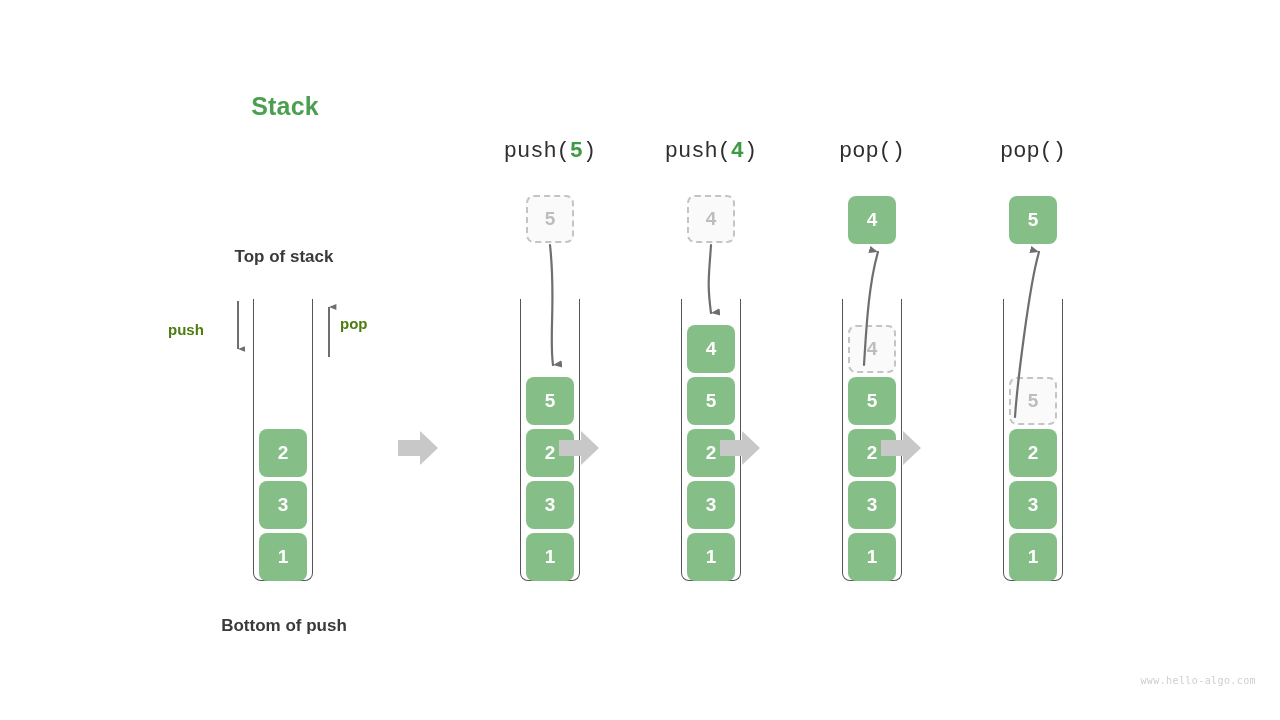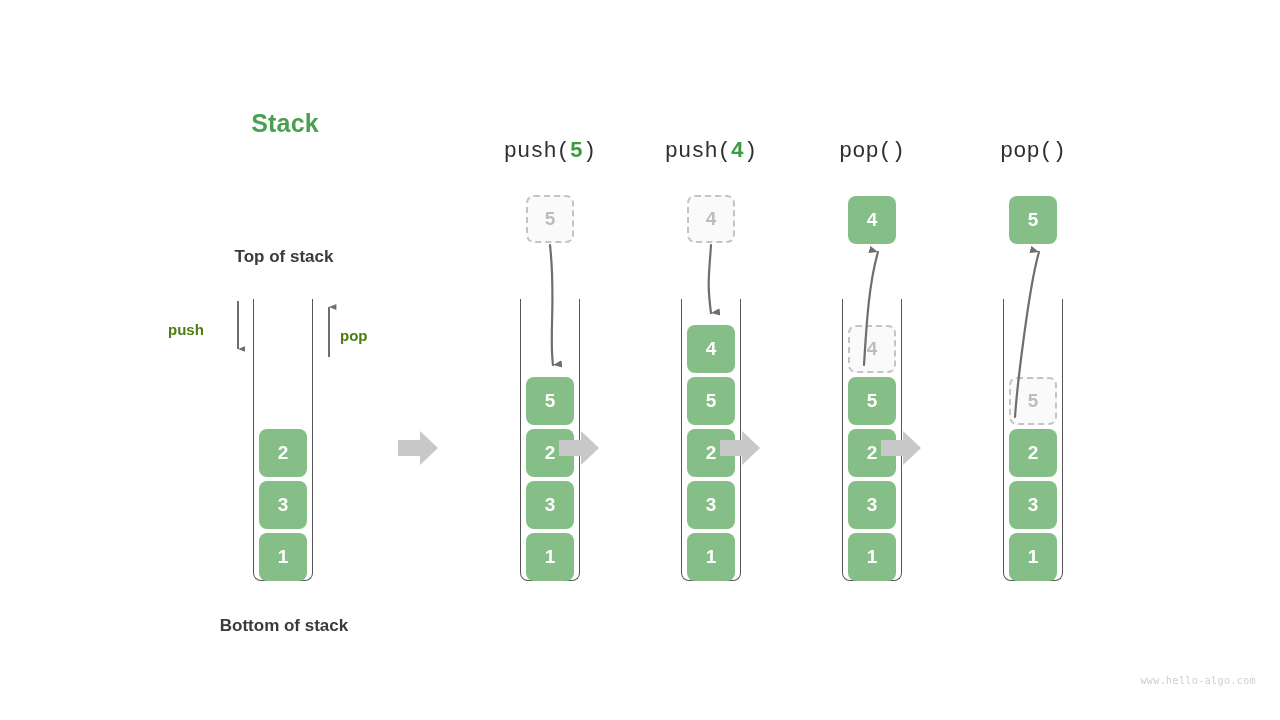--- a/index.html
+++ b/index.html
@@ -18,21 +18,21 @@
   }
   .canvas {
     position: absolute;
     inset: 0;
   }
 
   
   .title {
     position: absolute;
     left: 0;
-    top: 109px;
+    top: 92px;
     width: 570px;
     text-align: center;
     font-size: 25px;
     font-weight: bold;
     color: #4a9f50;
     letter-spacing: .2px;
   }
 
   
   .top-label, .bottom-label {
@@ -46,21 +46,21 @@
   .top-label   { left: 124px; top: 247px; }
   .bottom-label{ left: 124px; top: 616px; }
 
   .side-word {
     position: absolute;
     font-size: 15px;
     font-weight: bold;
     color: #4d7c0f;
   }
   .side-word.push { left: 168px; top: 321px; }
-  .side-word.pop  { left: 340px; top: 327px; text-align: center; }
+  .side-word.pop  { left: 340px; top: 315px; text-align: center; }
 
   
   .column {
     position: absolute;
     top: 0;
     width: 150px;
     height: 720px;
   }
 
   .col-label {
@@ -189,21 +189,21 @@
   }
 </style>
 </head>
 <body>
 
 <div class="canvas">
 
   <div class="title">Stack</div>
 
   <div class="top-label">Top of stack</div>
-  <div class="bottom-label">Bottom of stack</div>
+  <div class="bottom-label">Bottom of push</div>
   <div class="side-word push">push</div>
   <div class="side-word pop">pop</div>
 
   <svg class="side-arrows">
     <defs>
       <marker id="headDownGray" markerWidth="9" markerHeight="9" refX="3" refY="7.4" orient="auto" markerUnits="userSpaceOnUse">
         <path d="M0,0 L3,7.4 L6,0 Z" fill="#6e6e6e"></path>
       </marker>
       <marker id="headUpGray" markerWidth="9" markerHeight="9" refX="3" refY="0" orient="auto" markerUnits="userSpaceOnUse">
         <path d="M0,7.4 L3,0 L6,7.4 Z" fill="#6e6e6e"></path>

